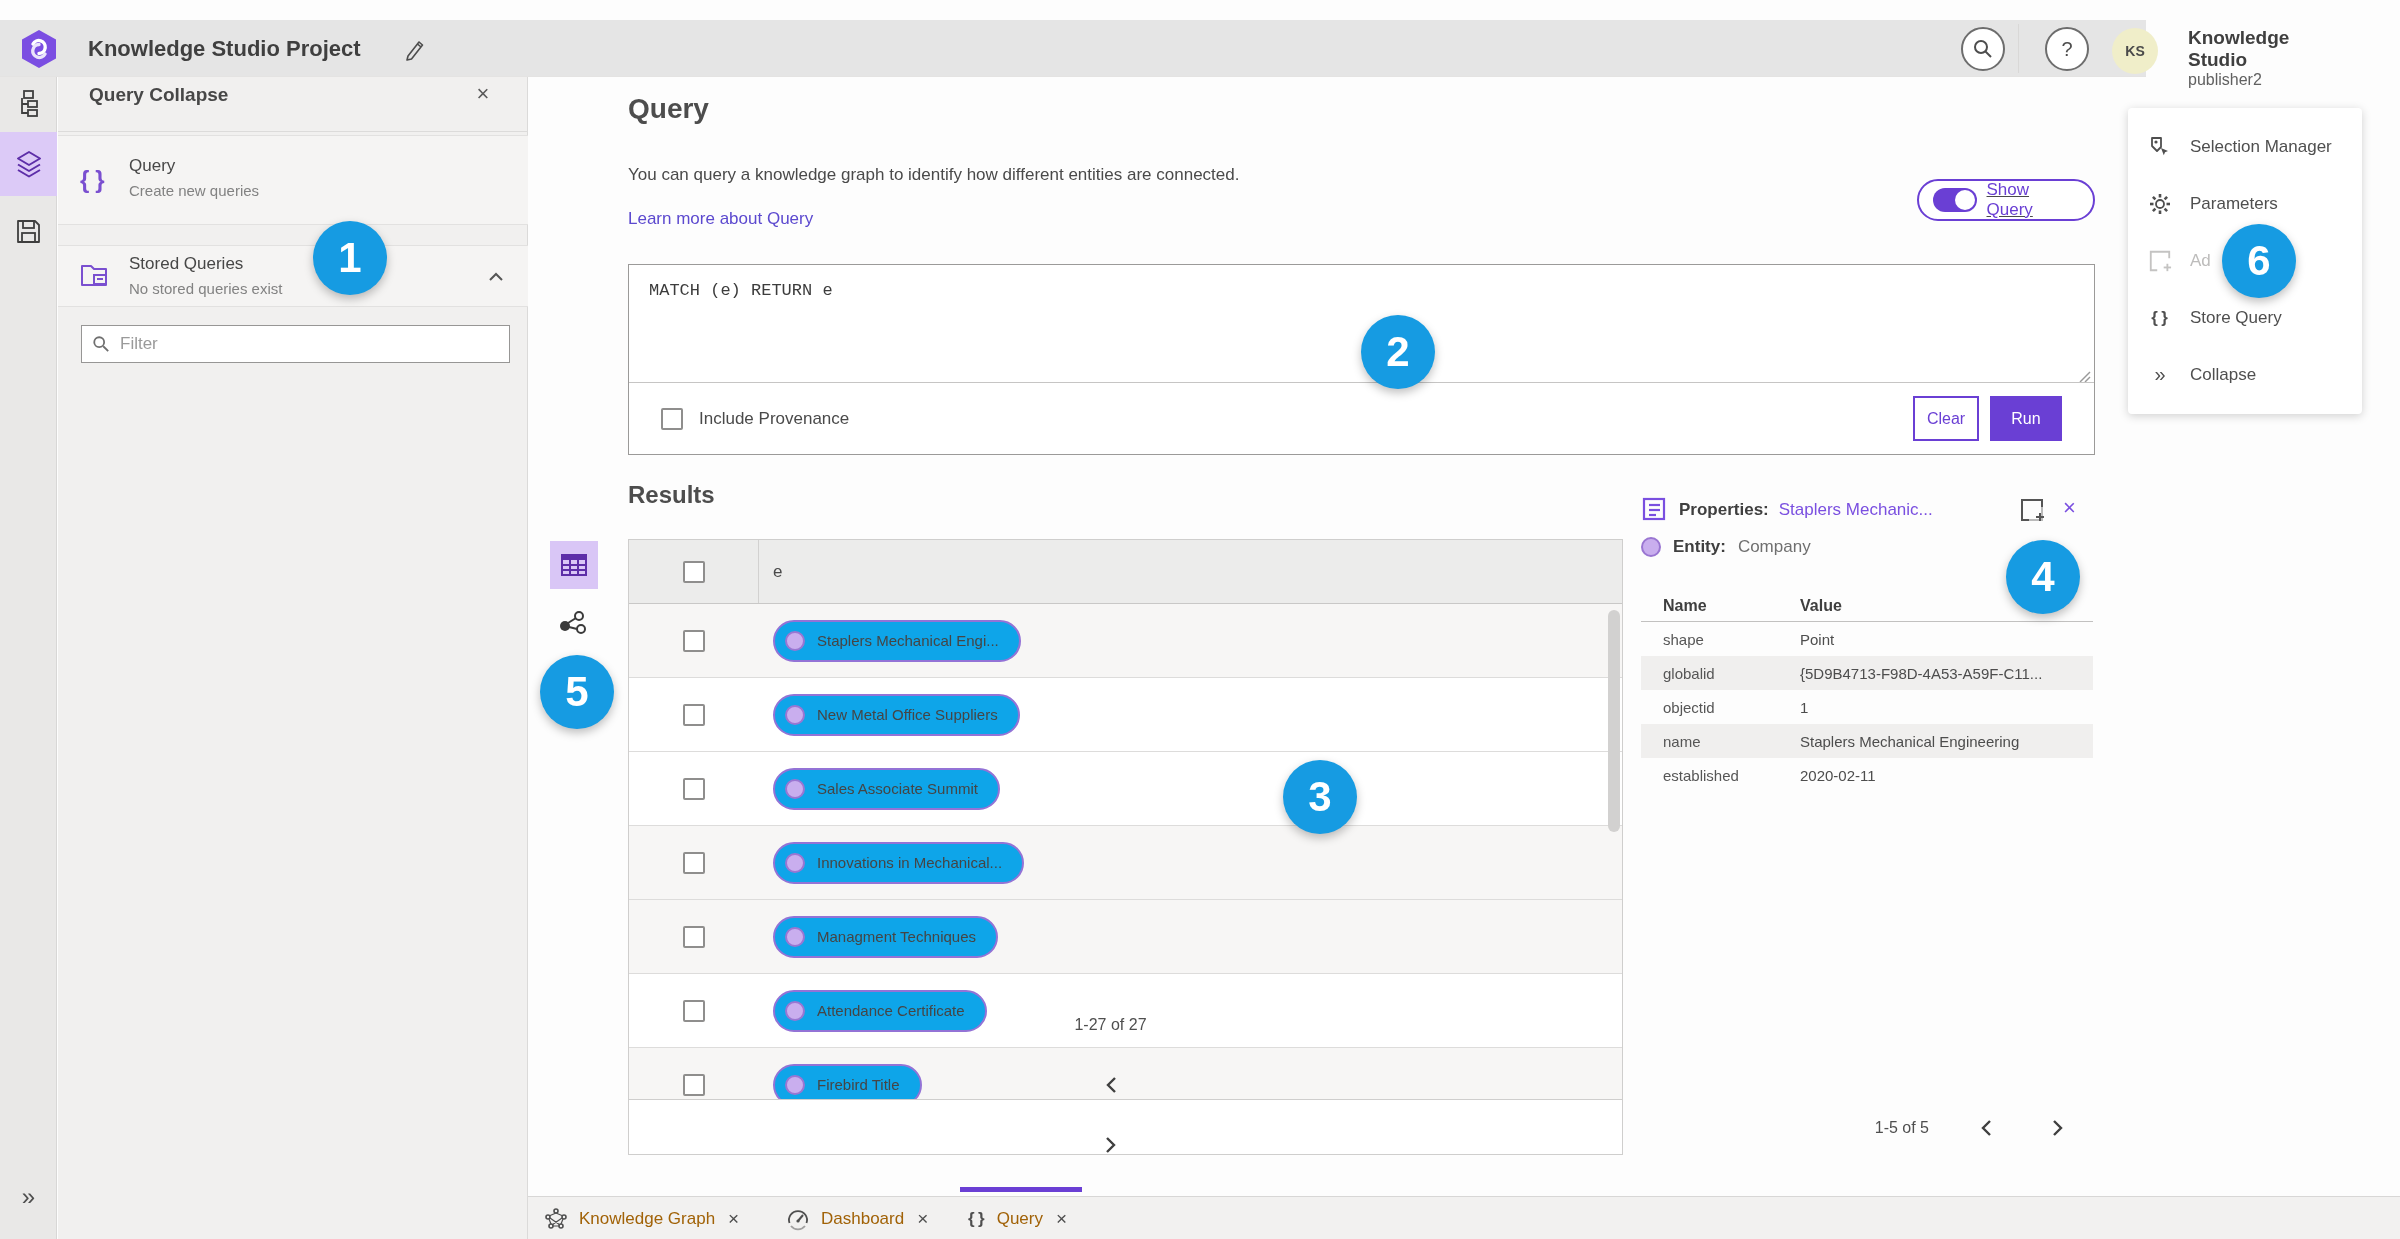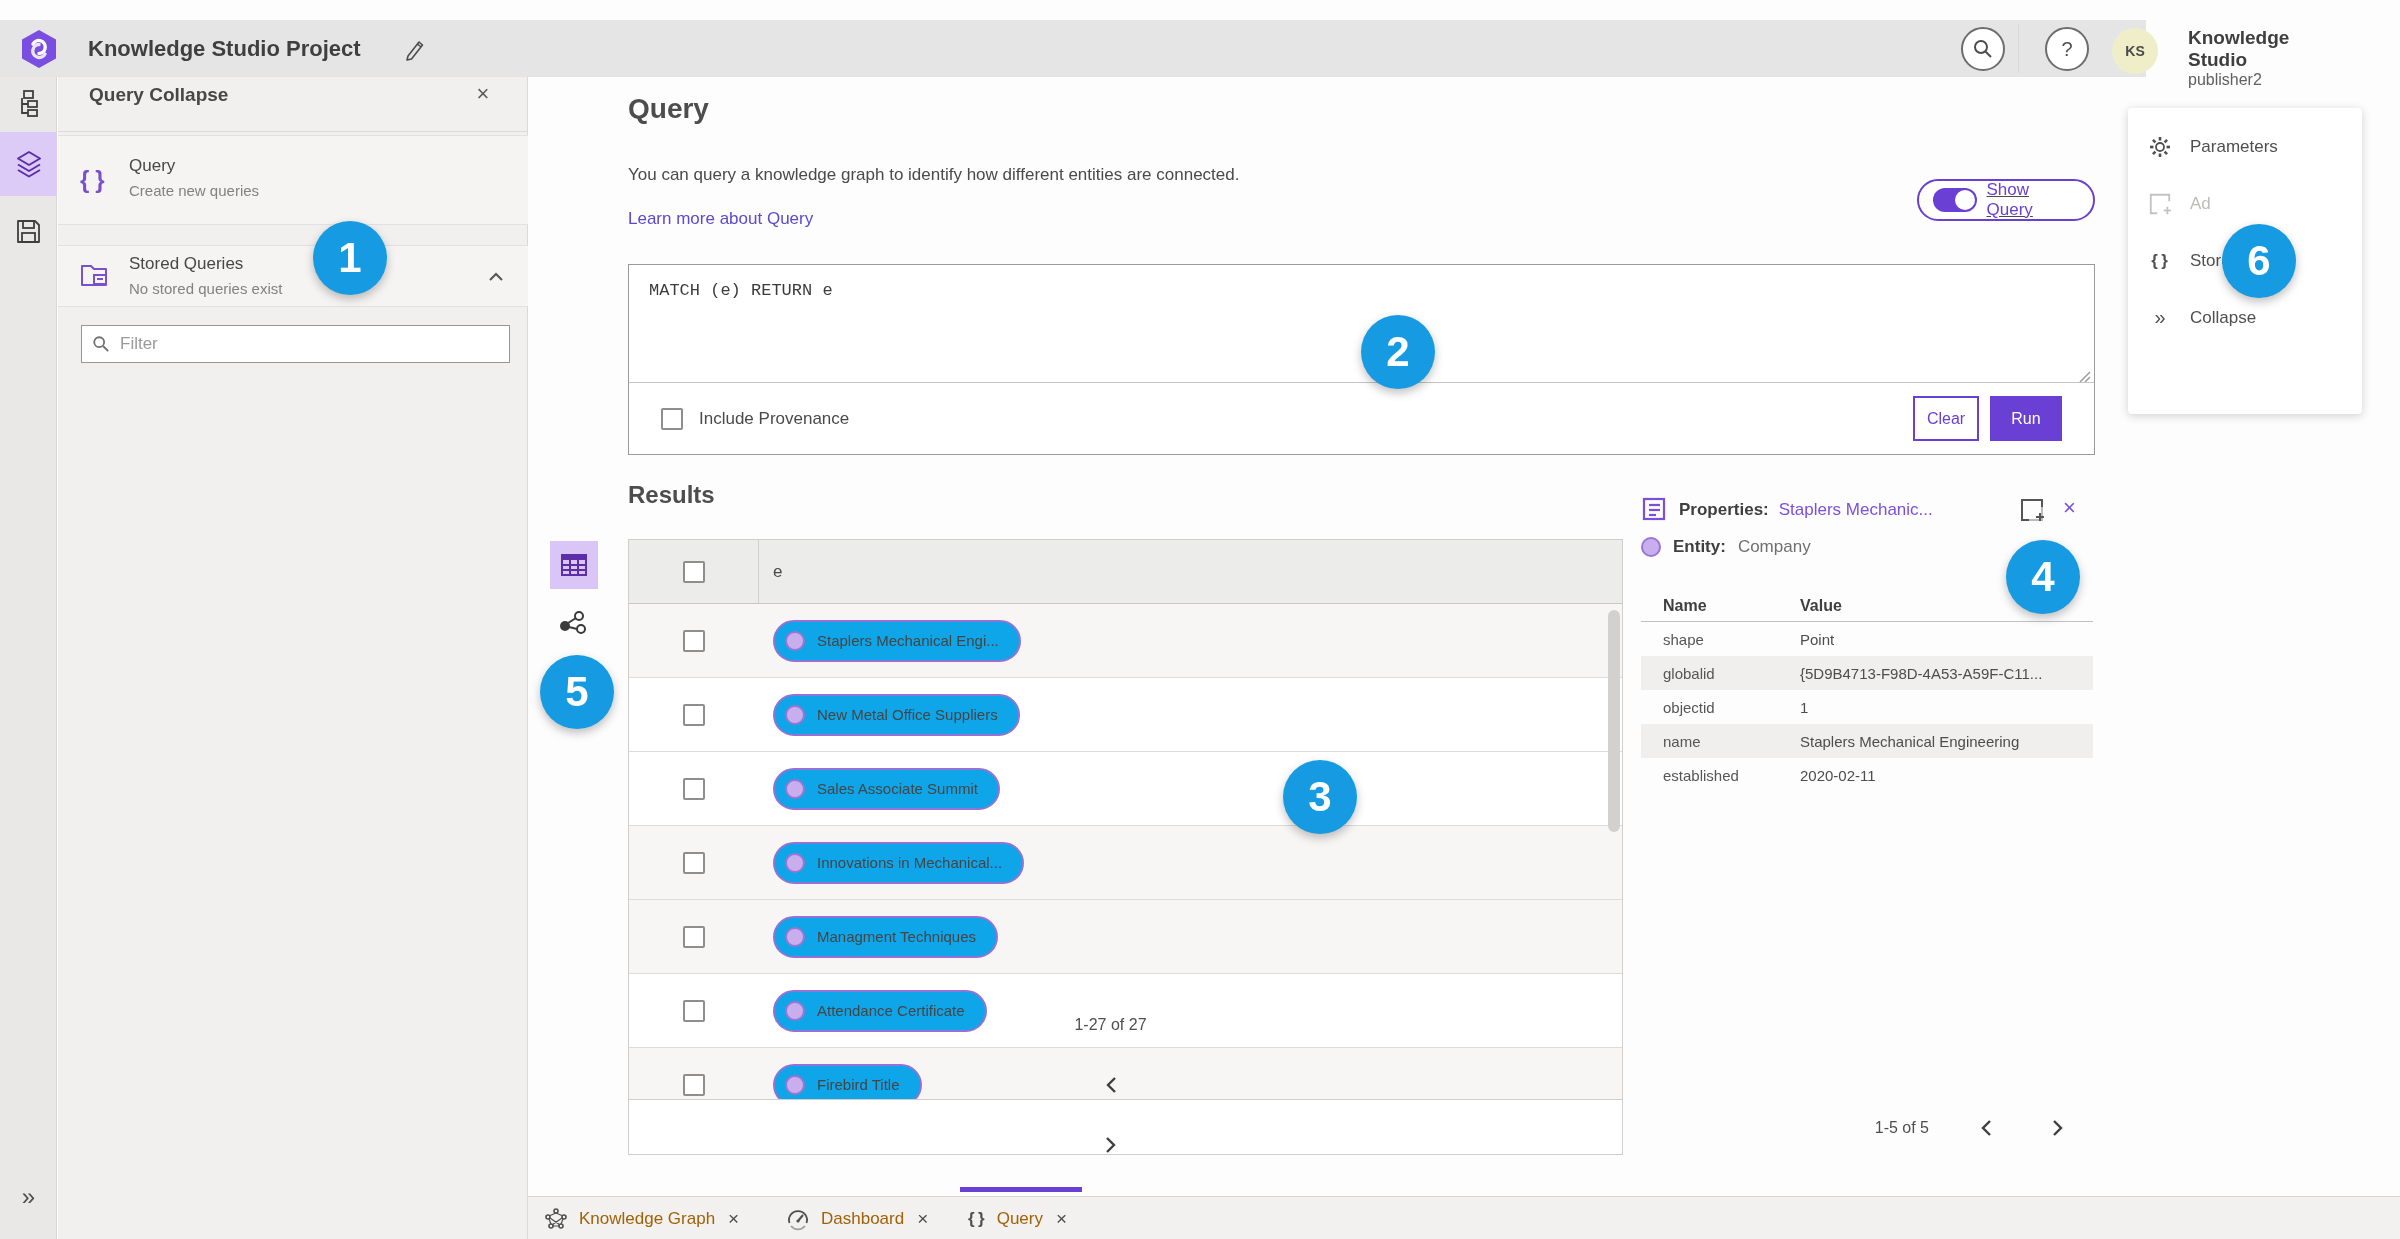--- a/index.html
+++ b/index.html
@@ -478,20 +478,30 @@
             <polyline points="2,2 9,9 2,16" stroke="#3f3f3f" stroke-width="2.4" fill="none"></polyline>
           </svg>
         </span>
       </div>
     </div>
 
     <div class="menu-card">
       <div class="menu-item">
         <span class="menu-icon">
           <svg width="24" height="24" viewBox="0 0 24 24">
+            <path d="M4 3 h9 v9 l-4 4 -5 -5 Z" stroke="#4f4f4f" stroke-width="1.8" fill="none" stroke-linejoin="round"></path>
+            <circle cx="8" cy="7" r="1.6" fill="#4f4f4f"></circle>
+            <path d="M13 13 l7 3 -3 1.2 -1.2 3 Z" fill="#4f4f4f"></path>
+          </svg>
+        </span>
+        <span class="menu-label">Selection Manager</span>
+      </div>
+      <div class="menu-item">
+        <span class="menu-icon">
+          <svg width="24" height="24" viewBox="0 0 24 24">
             <circle cx="12" cy="12" r="4" stroke="#4f4f4f" stroke-width="1.8" fill="none"></circle>
             <g stroke="#4f4f4f" stroke-width="2.6">
               <line x1="12" y1="2" x2="12" y2="5.5"></line>
                 <line x1="12" y1="18.5" x2="12" y2="22"></line>
               <line x1="2" y1="12" x2="5.5" y2="12"></line>
                 <line x1="18.5" y1="12" x2="22" y2="12"></line>
               <line x1="4.9" y1="4.9" x2="7.4" y2="7.4"></line>
                 <line x1="16.6" y1="16.6" x2="19.1" y2="19.1"></line>
               <line x1="4.9" y1="19.1" x2="7.4" y2="16.6"></line>
                 <line x1="16.6" y1="7.4" x2="19.1" y2="4.9"></line>

